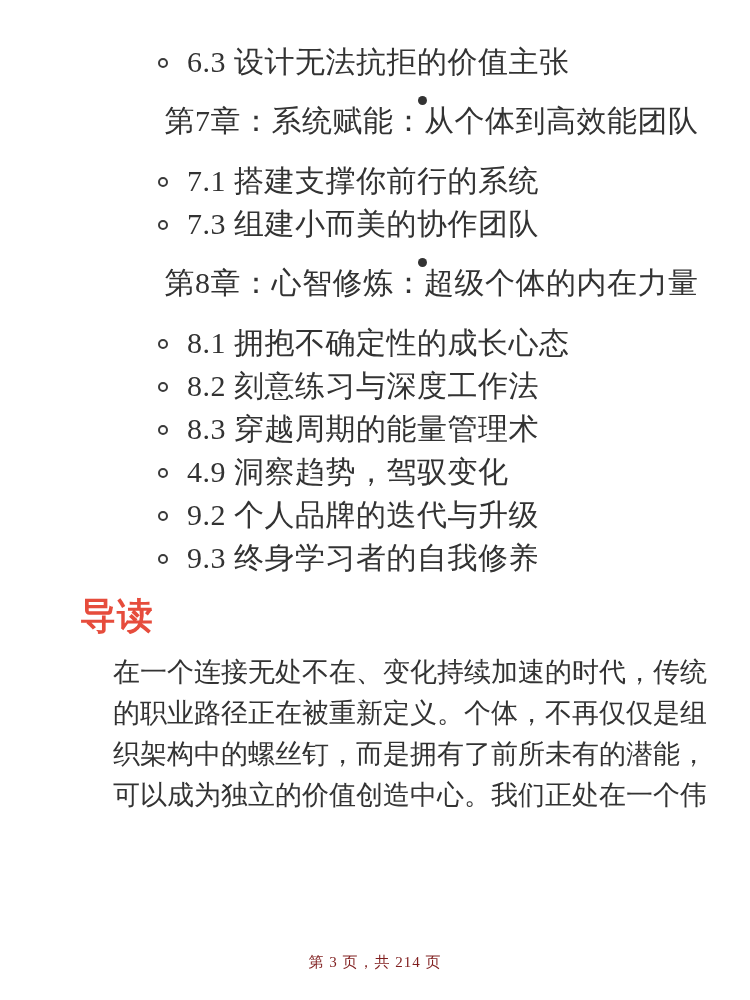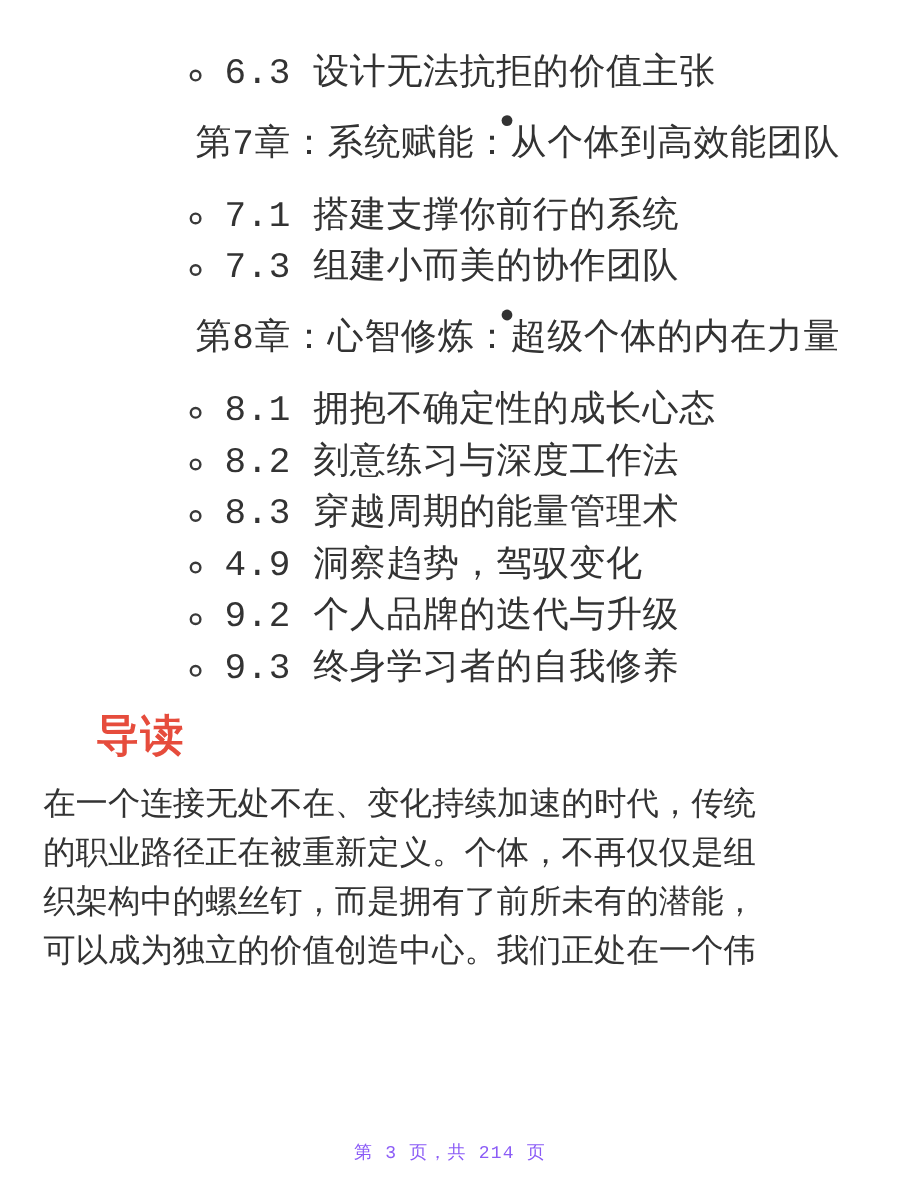--- a/index.html
+++ b/index.html
@@ -3,21 +3,21 @@
 <meta charset="utf-8">
 <style>
   * { margin: 0; padding: 0; box-sizing: border-box; }
   html, body { background: #ffffff; }
   .page {
     position: relative;
     width: 750px;
     height: 1000px;
     background: #ffffff;
     overflow: hidden;
-    font-family: Liberation Mono, monospace;
+    font-family: Liberation Serif, serif;
     color: var(--body-text, #333333);
   }
   .toc { padding-top: 46px; }
   .toc-item {
     display: flex;
     align-items: center;
     font-size: 30px;
     line-height: 32px;
     letter-spacing: 0.5px;
   }
@@ -35,37 +35,37 @@
   .bullet.hollow { border: 2px solid #3a3a3a; width: 10px; height: 10px; background: transparent; }
   .section-heading {
     margin: 20px 0 0 80px;
     font-size: 36px;
     line-height: 44px;
     font-weight: bold;
     color: var(--heading-accent, #e64c3c);
     letter-spacing: 1px;
   }
   .intro-paragraph {
-    margin: 14px 80px 0 36px;
+    margin: 14px 80px 0 113px;
     width: 594px;
     font-size: 27px;
     line-height: 41px;
     text-align: justify;
     letter-spacing: 0;
     color: var(--body-text, #333333);
   }
   .page-footer {
     position: absolute;
     bottom: 28px;
     left: 0;
     width: 100%;
     text-align: center;
     font-size: 15px;
     line-height: 20px;
-    color: #8b5cf6;
+    color: #7f1d1d;
     letter-spacing: 1px;
   }
 </style>
 </head>
 <body>
 
 <div class="page">
 
   <div class="toc">
 

